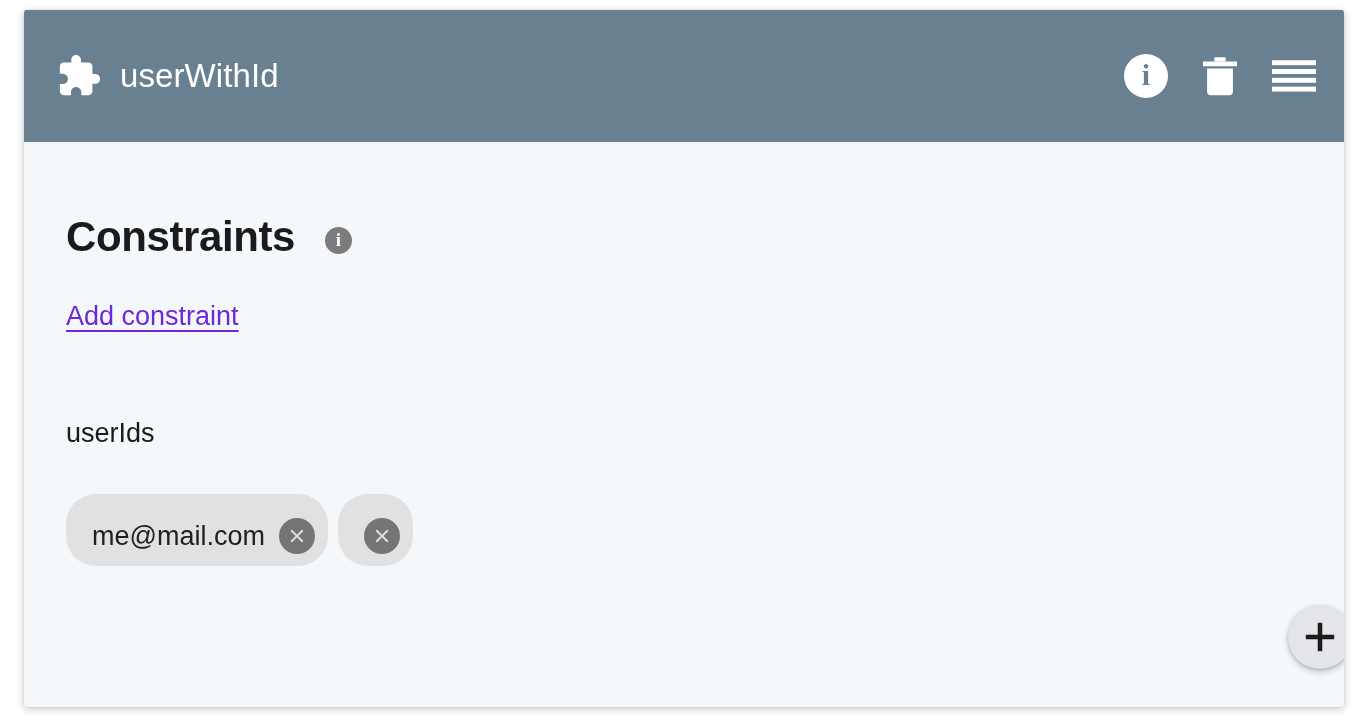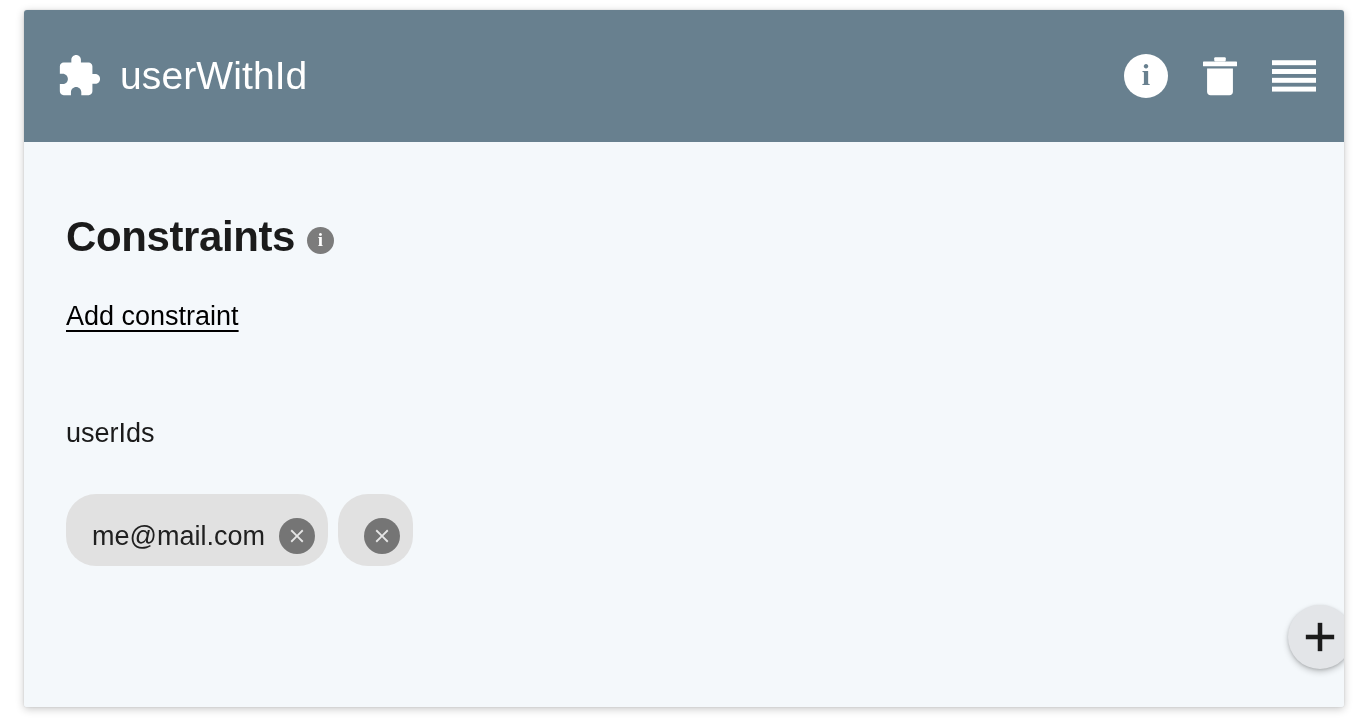--- a/index.html
+++ b/index.html
@@ -48,21 +48,21 @@
     gap: 18px;
   }
   .puzzle-icon {
     width: 46px;
     height: 46px;
     display: block;
     flex: none;
   }
   .app-title {
     color: #ffffff;
-    font-size: 39px;
+    font-size: 33px;
     font-weight: 400;
     letter-spacing: 0.1px;
     white-space: nowrap;
   }
   .title-actions {
     display: flex;
     align-items: center;
     gap: 26px;
   }
   .hdr-btn {
@@ -101,21 +101,21 @@
     height: 565px;
     background: #f4f8fb;
   }
 
   .section-head {
     position: absolute;
     left: 42px;
     top: 74px;
     display: flex;
     align-items: center;
-    gap: 12px;
+    gap: 30px;
   }
   .section-title {
     font-size: 42px;
     font-weight: bold;
     color: #1b1b1b;
     letter-spacing: -0.4px;
     line-height: 1;
   }
   .info-dot {
     width: 27px;
@@ -133,21 +133,21 @@
     padding-bottom: 1px;
     box-sizing: border-box;
     margin-top: 6px;
   }
 
   .add-constraint {
     position: absolute;
     left: 42px;
     top: 161px;
     font-size: 27px;
-    color: #000000;
+    color: #6d28d9;
     text-decoration: underline;
     text-decoration-thickness: 2px;
     text-underline-offset: 5px;
     cursor: pointer;
     line-height: 1;
   }
 
   .field-label {
     position: absolute;
     left: 42px;

